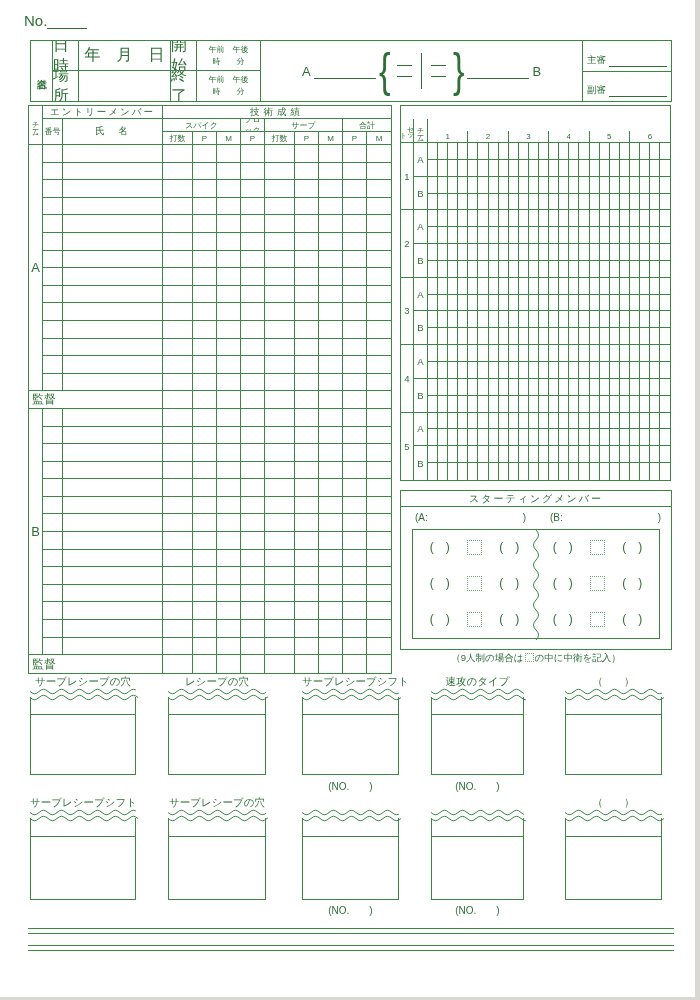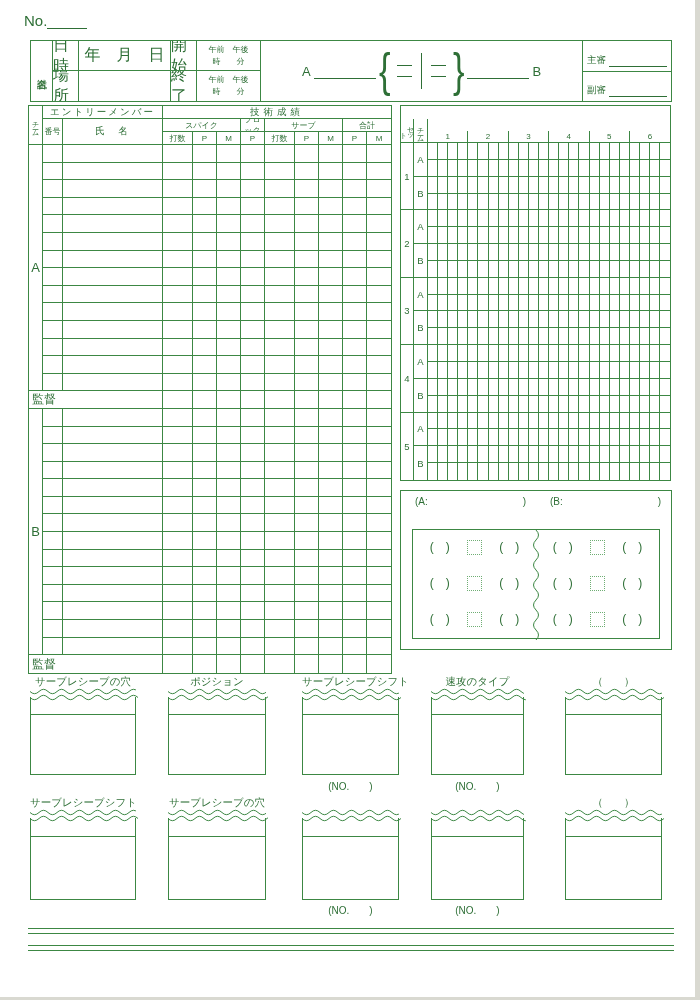--- a/index.html
+++ b/index.html
@@ -978,20 +978,21 @@
       <div class="cell no-b" style="grid-area: 23 / 20 / span 1 / span 1;"></div>
       <div class="cell no-b" style="grid-area: 23 / 21 / span 1 / span 1;"></div>
       <div class="cell no-b" style="grid-area: 23 / 22 / span 1 / span 1;"></div>
       <div class="cell no-b" style="grid-area: 23 / 23 / span 1 / span 1;"></div>
       <div class="cell no-b" style="grid-area: 23 / 24 / span 1 / span 1;"></div>
       <div class="cell no-b" style="grid-area: 23 / 25 / span 1 / span 1;"></div>
       <div class="cell no-r no-b" style="grid-area: 23 / 26 / span 1 / span 1;"></div>
     </div>
 
   <div class="abs" id="starting">
+    <div class="st-title">スターティングメンバー</div>
     <div class="st-teams">
       <div>
         <span>(A:</span>
         <span>)</span>
       </div>
       <div>
         <span>(B:</span>
         <span>)</span>
       </div>
     </div>
@@ -1030,37 +1031,40 @@
             <span>(　)</span>
             <div class="dotted-box"></div>
             <span>(　)</span>
           </div>
         </div>
         <svg width="8" height="110" class="st-divider">
           <path d="M4 0 q 5 5 0 10 q -5 5 0 10 q 5 5 0 10 q -5 5 0 10 q 5 5 0 10 q -5 5 0 10 q 5 5 0 10 q -5 5 0 10 q 5 5 0 10 q -5 5 0 10 q 5 5 0 10" fill="none" stroke="#3c8743" stroke-width="1"></path>
         </svg>
       </div>
   </div>
+  <div class="abs" id="st-note">
+    <span>（9人制の場合は</span><span class="mini-box"></span><span>の中に中衛を記入）</span>
+  </div>
 
   <div class="abs dbl-rule" style="top:928px"></div>
   <div class="abs dbl-rule" style="top:945px"></div>
 <div class="diag-label" style="left: 30px; top: 675px; width: 106px;">サーブレシーブの穴</div>
     <div class="diag-wavy" style="left: 30px; top: 688px;">
       <svg width="106" height="7" style="display: block;">
         <path d="M0 3.5 q 4.5 4.4 9 0 q 4.5 -4.4 9 0 q 4.5 4.4 9 0 q 4.5 -4.4 9 0 q 4.5 4.4 9 0 q 4.5 -4.4 9 0 q 4.5 4.4 9 0 q 4.5 -4.4 9 0 q 4.5 4.4 9 0 q 4.5 -4.4 9 0 q 4.5 4.4 9 0 q 4.5 -4.4 9 0" fill="none" stroke="#3c8743" stroke-width="1"></path>
       </svg>
     </div>
     <div class="diag-box" style="left: 30px; top: 697px; width: 106px; height: 78px;">
       <svg width="108" height="7" style="display: block;">
         <path d="M0 3.5 q 4.5 4.4 9 0 q 4.5 -4.4 9 0 q 4.5 4.4 9 0 q 4.5 -4.4 9 0 q 4.5 4.4 9 0 q 4.5 -4.4 9 0 q 4.5 4.4 9 0 q 4.5 -4.4 9 0 q 4.5 4.4 9 0 q 4.5 -4.4 9 0 q 4.5 4.4 9 0 q 4.5 -4.4 9 0" fill="none" stroke="#3c8743" stroke-width="1"></path>
       </svg>
       <div class="attack-line"></div>
     </div>
     <div class="diag-no" style="left: 22px; top: 780px; width: 122px;"></div>
-    <div class="diag-label" style="left: 168px; top: 675px; width: 98px;">ポジション</div>
+    <div class="diag-label" style="left: 168px; top: 675px; width: 98px;">レシーブの穴</div>
     <div class="diag-wavy" style="left: 168px; top: 688px;">
       <svg width="98" height="7" style="display: block;">
         <path d="M0 3.5 q 4.5 4.4 9 0 q 4.5 -4.4 9 0 q 4.5 4.4 9 0 q 4.5 -4.4 9 0 q 4.5 4.4 9 0 q 4.5 -4.4 9 0 q 4.5 4.4 9 0 q 4.5 -4.4 9 0 q 4.5 4.4 9 0 q 4.5 -4.4 9 0 q 4.5 4.4 9 0" fill="none" stroke="#3c8743" stroke-width="1"></path>
       </svg>
     </div>
     <div class="diag-box" style="left: 168px; top: 697px; width: 98px; height: 78px;">
       <svg width="100" height="7" style="display: block;">
         <path d="M0 3.5 q 4.5 4.4 9 0 q 4.5 -4.4 9 0 q 4.5 4.4 9 0 q 4.5 -4.4 9 0 q 4.5 4.4 9 0 q 4.5 -4.4 9 0 q 4.5 4.4 9 0 q 4.5 -4.4 9 0 q 4.5 4.4 9 0 q 4.5 -4.4 9 0 q 4.5 4.4 9 0 q 4.5 -4.4 9 0" fill="none" stroke="#3c8743" stroke-width="1"></path>
       </svg>
       <div class="attack-line"></div>

